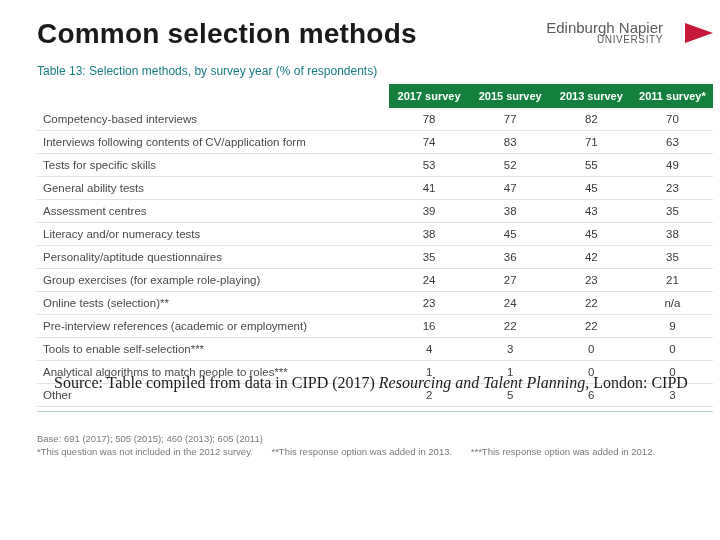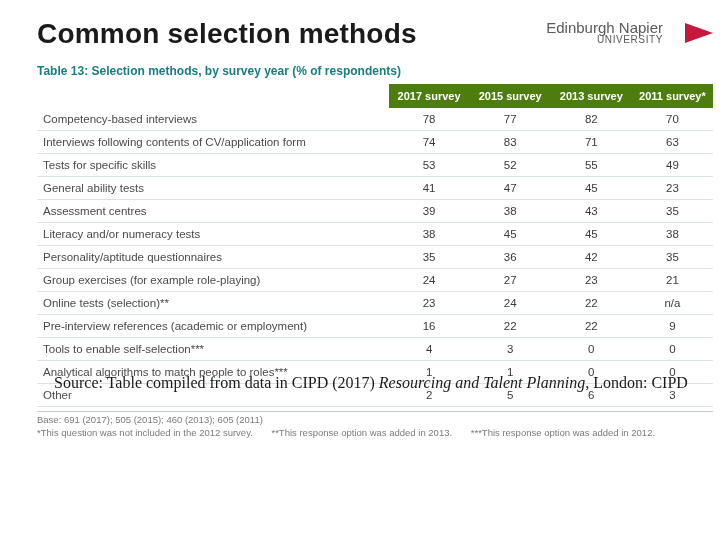--- a/index.html
+++ b/index.html
@@ -50,31 +50,31 @@
     color: #5a5a5a;
     letter-spacing: 0.6px;
   }
   .logo-tri {
     width: 28px;
     height: 20px;
   }
   .table-caption {
     color: #177e84;
     font-size: 12px;
-    font-weight: 700;
+    font-weight: 400;
     margin: 14px 0 6px 0;
   }
   table {
     border-collapse: collapse;
     width: 100%;
     table-layout: fixed;
     font-size: 11.5px;
   }
   thead th {
-    background: #4d7c0f;
+    background: #15803d;
     color: #fff;
     font-weight: 600;
     text-align: center;
     padding: 6px 4px;
     font-size: 11px;
   }
   thead th.rowlabel {
     background: #fff;
   }
   tbody td {
@@ -90,21 +90,21 @@
     color: #4a4a4a;
   }
   col.c-label { width: 52%; }
   col.c-val { width: 12%; }
   .footnotes {
     font-size: 9.5px;
     color: #7b7b7b;
     margin-top: 4px;
     line-height: 1.35;
     border-top: 1px solid #bcd3d4;
-    padding-top: 2px;
+    padding-top: 21px;
   }
   .footnotes .fline {
     display: inline-block;
     margin-right: 16px;
   }
   .source {
     position: absolute;
     bottom: 8px;
     left: 0;
     right: 8px;

